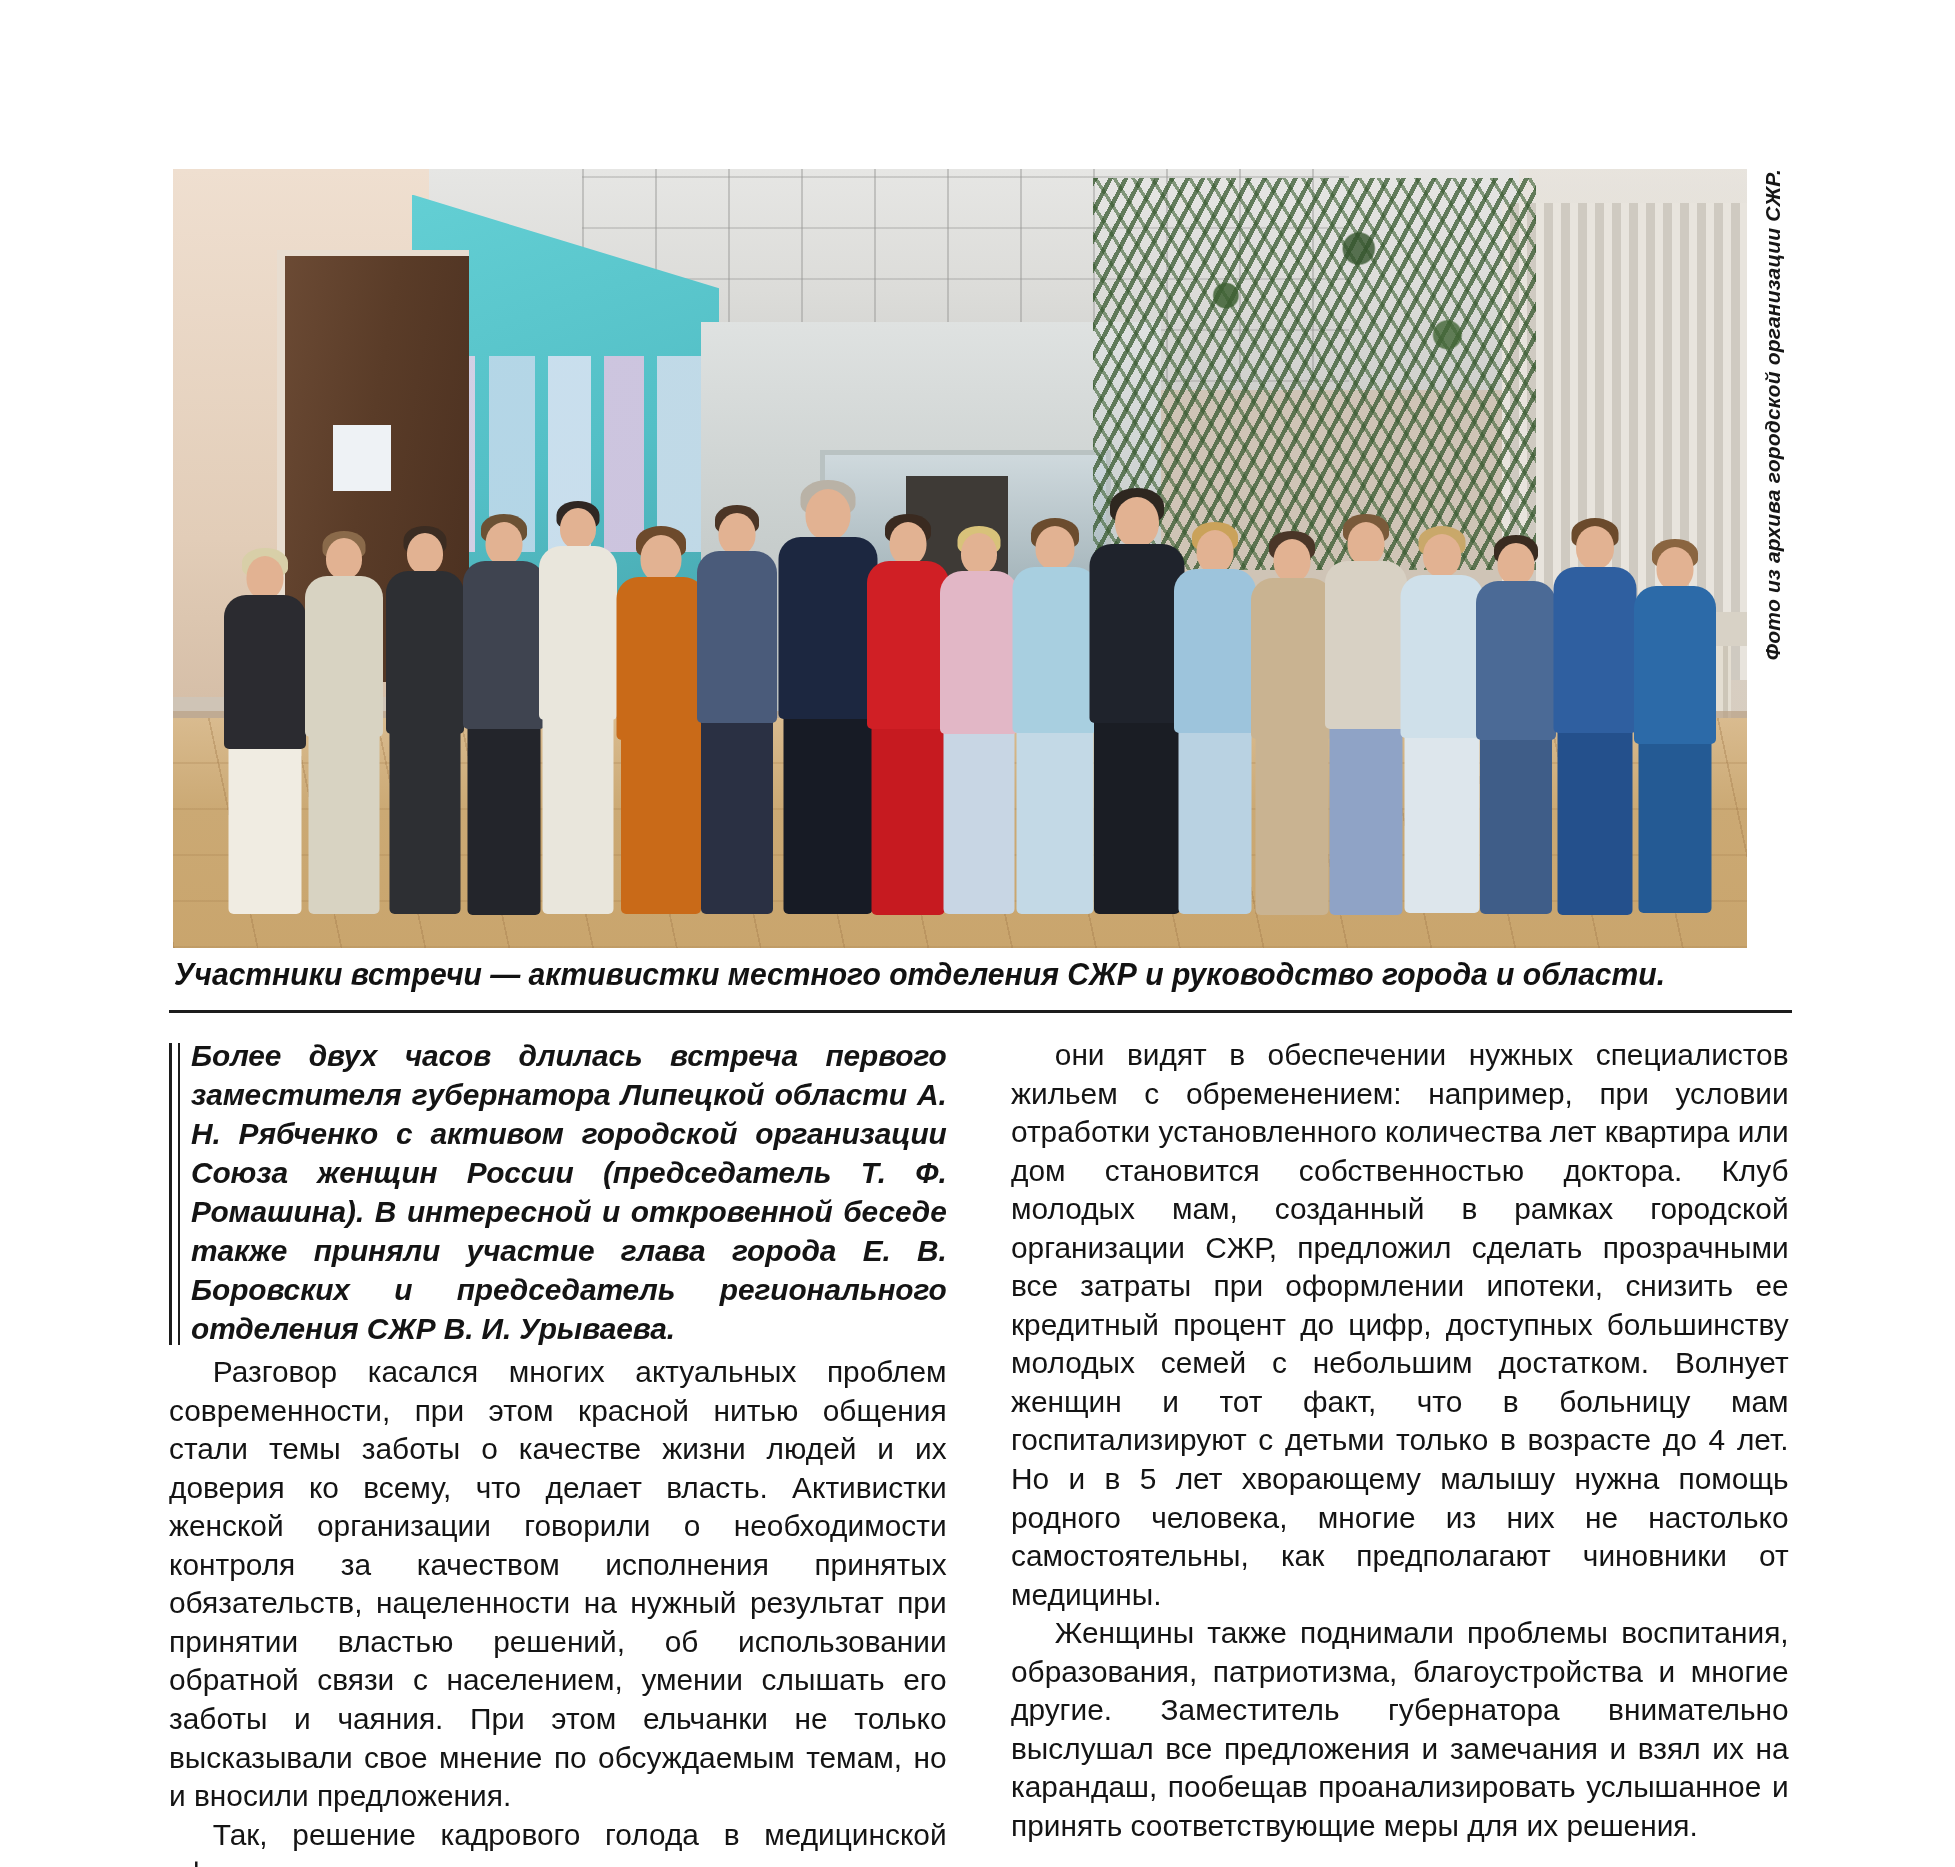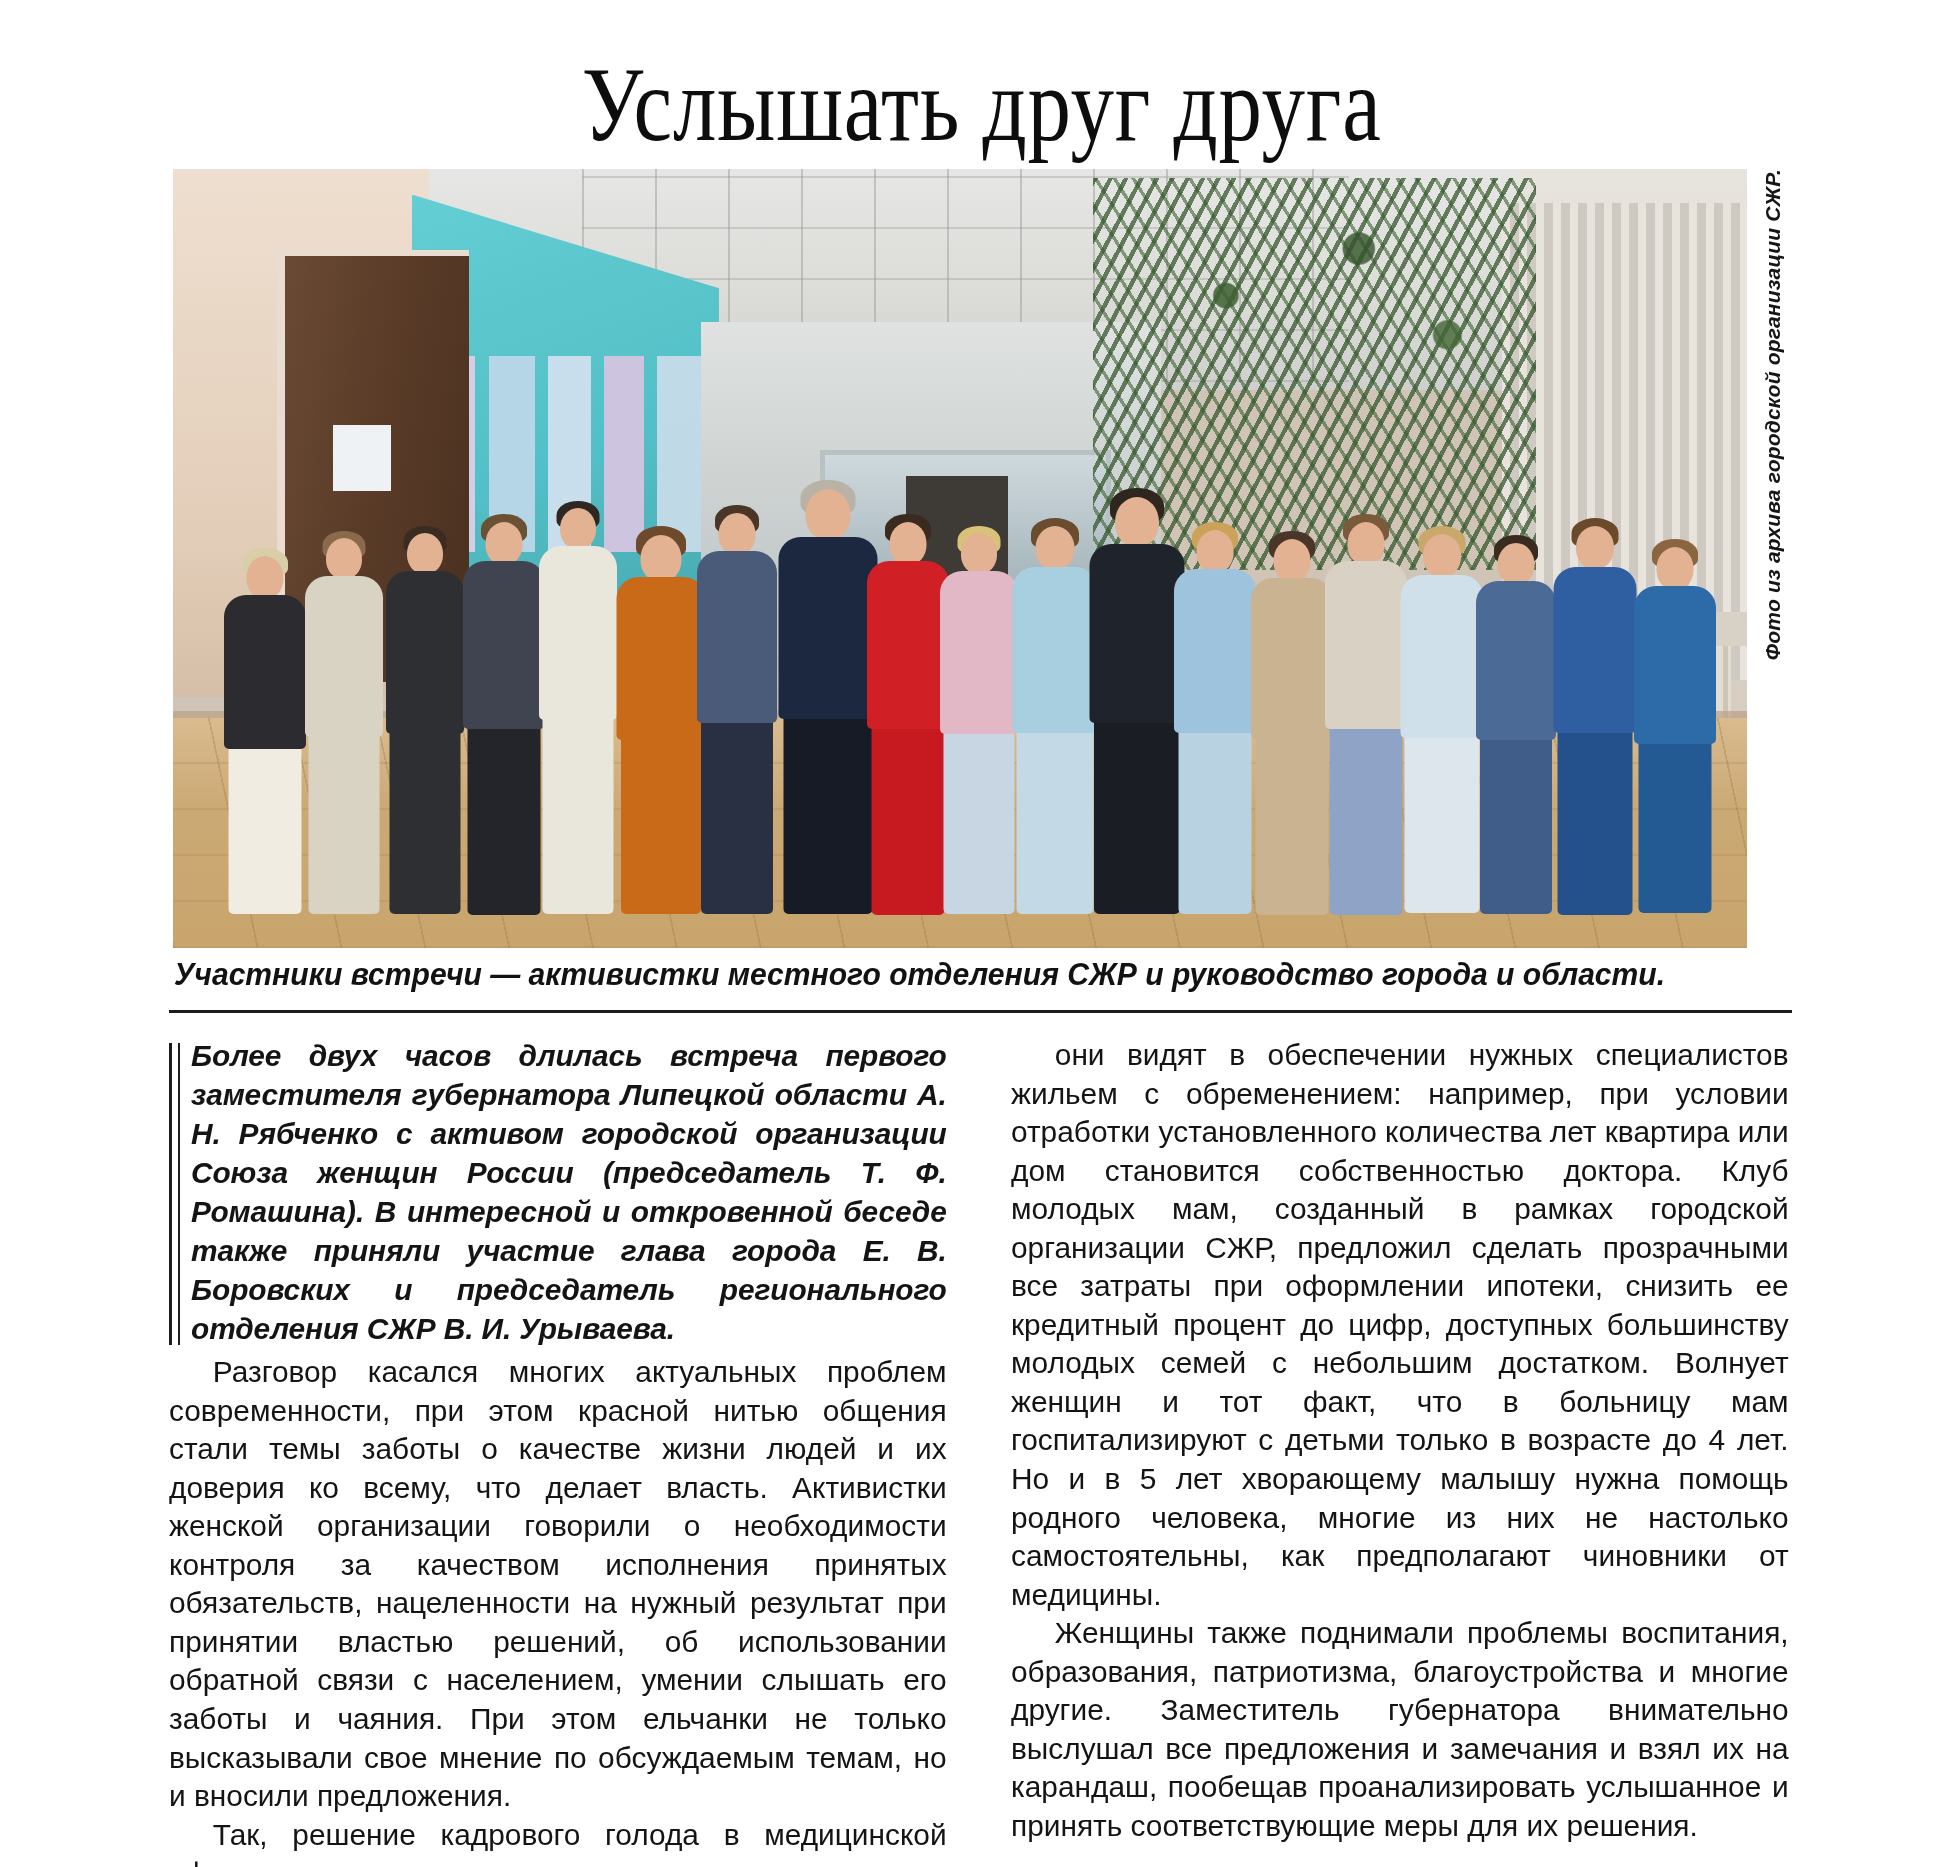--- a/index.html
+++ b/index.html
@@ -307,21 +307,20 @@
     text-align: justify;
     letter-spacing: -0.1px;
   }
 </style>
 </head>
 <body>
 
 <div class="page">
 
 
-  <div class="headline"><span>Услышать друг друга</span></div>
 
   <div class="photo-wrap">
     <div class="ph ph-ceiling"></div>
     <div class="ph ph-ceilgrid"></div>
     <div class="ph ph-wall-left"></div>
     <div class="ph ph-teal"></div>
     <div class="ph ph-pics"></div>
     <div class="ph ph-door"></div>
     <div class="ph ph-door-sign"></div>
     <div class="ph ph-corridor"></div>

